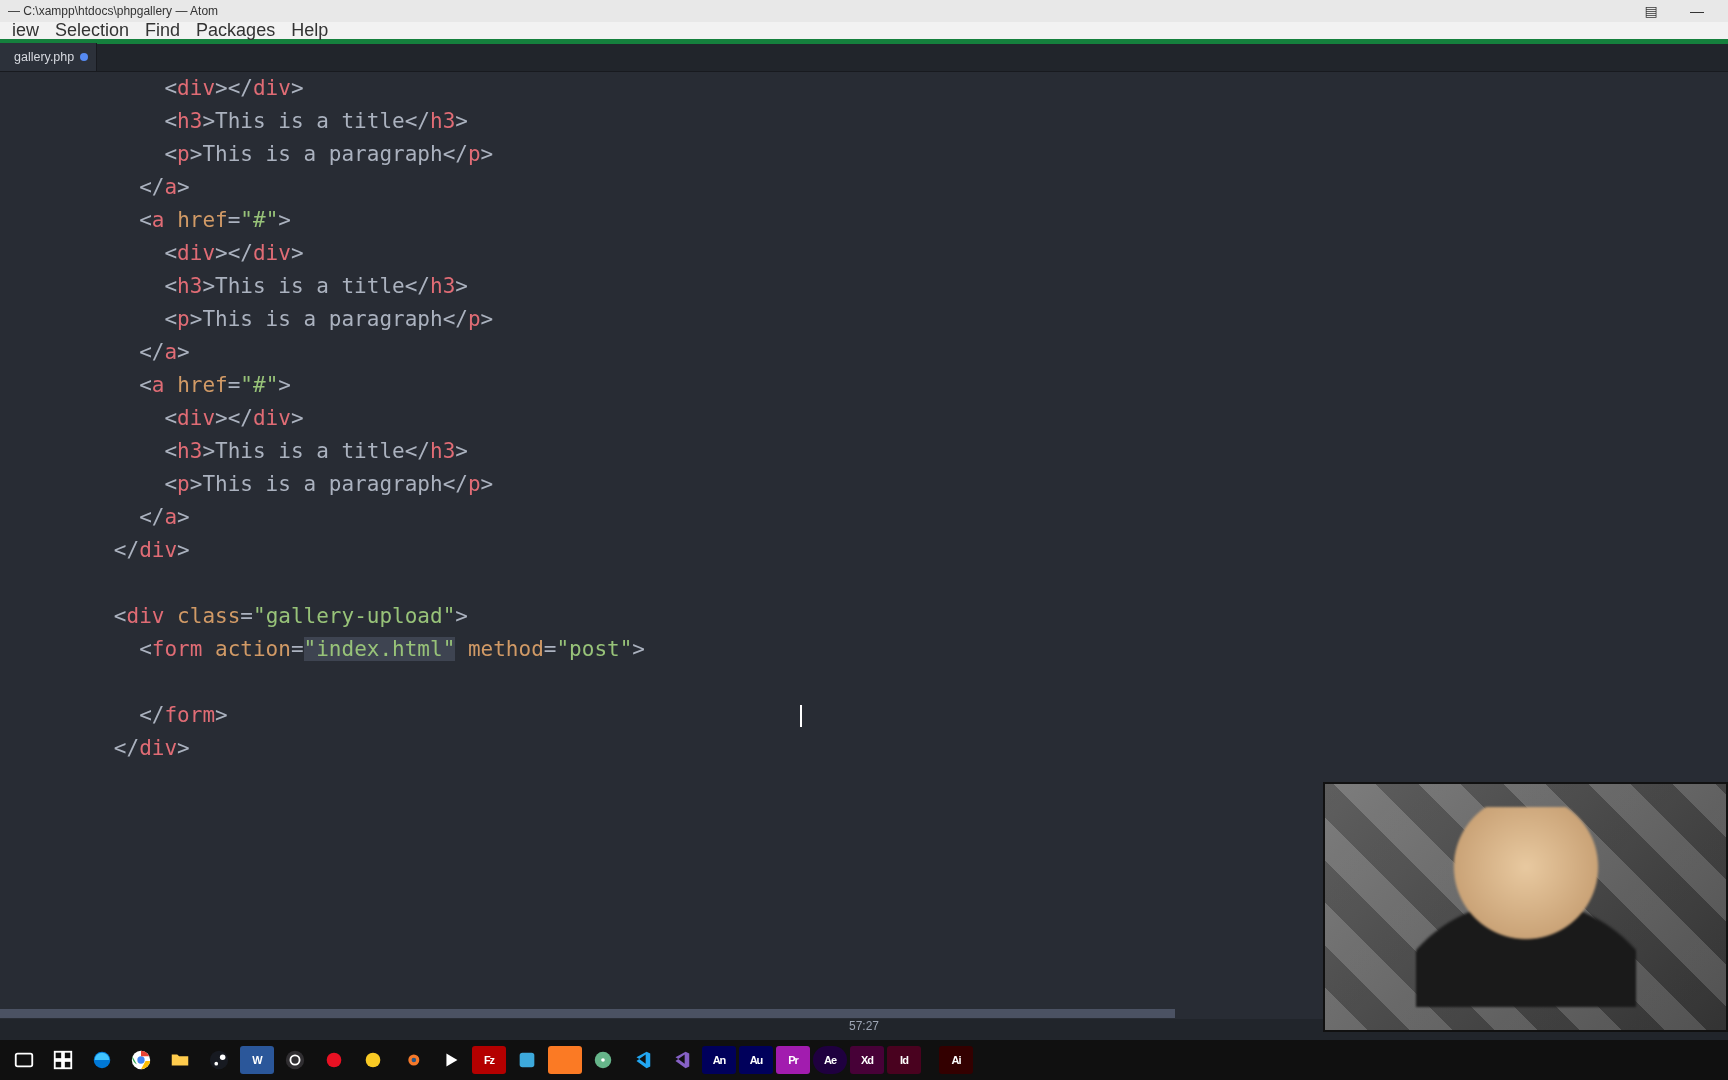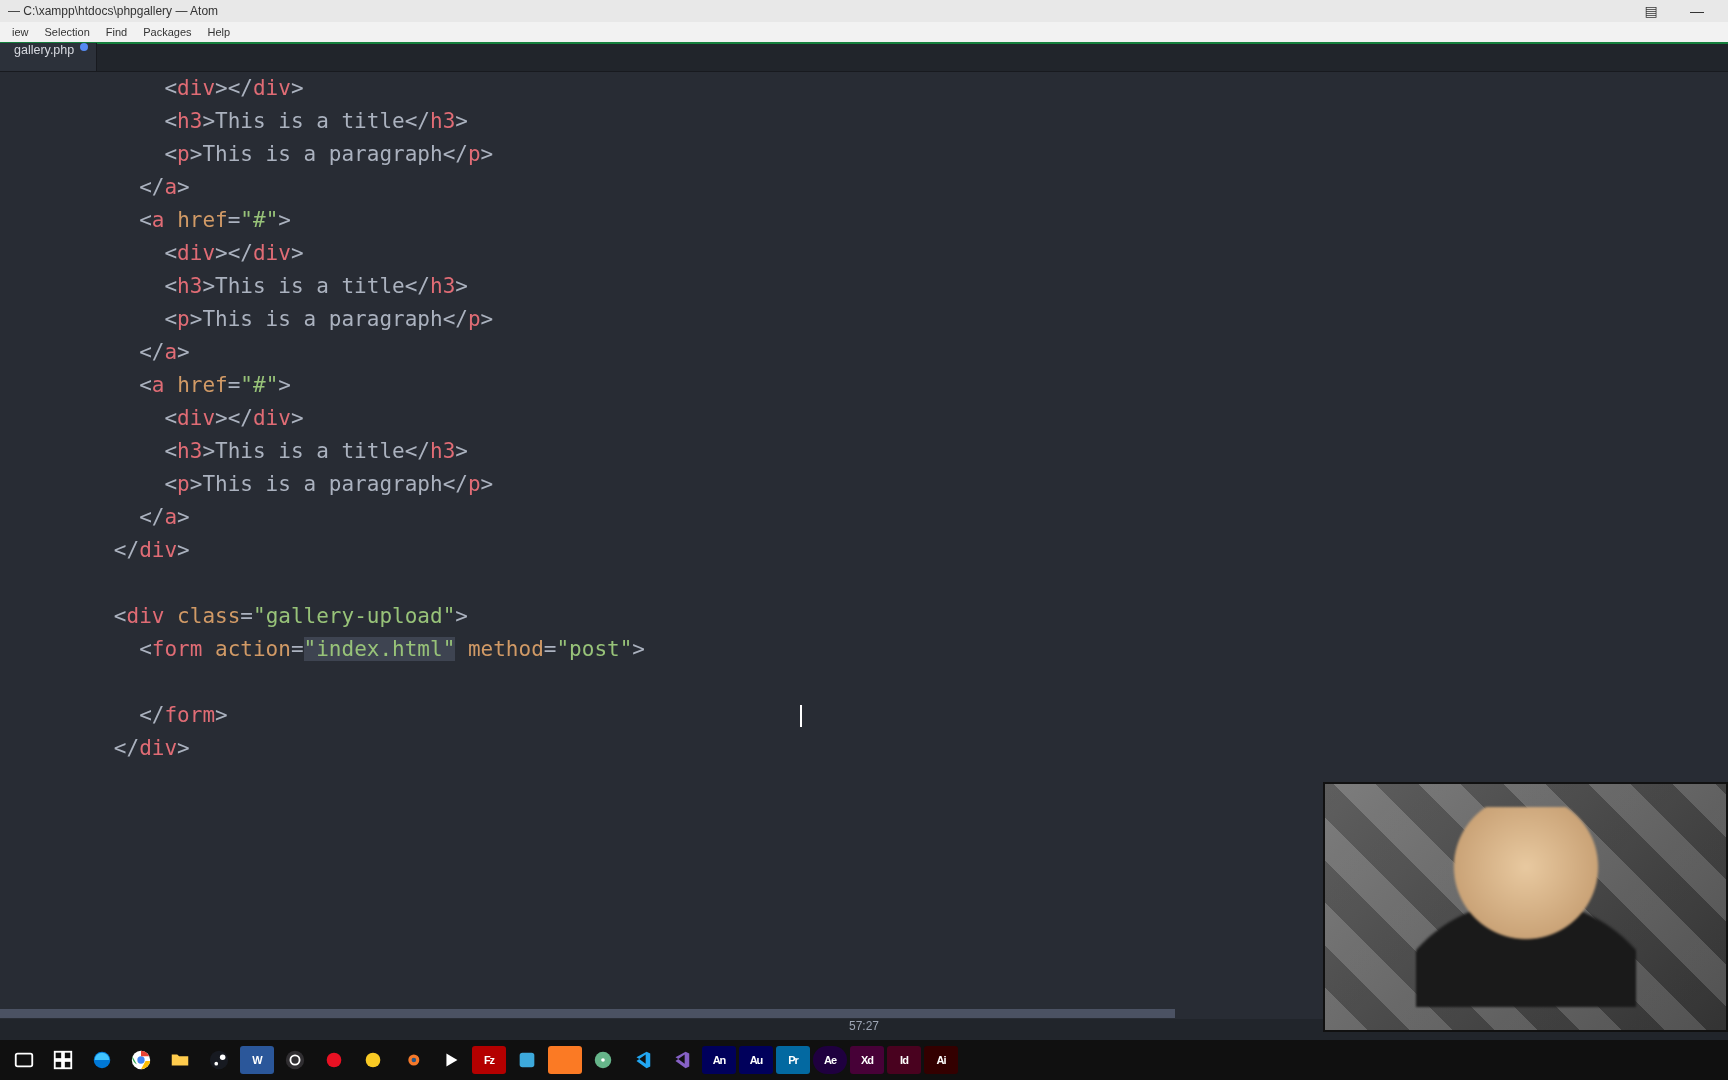--- a/index.html
+++ b/index.html
@@ -1,23 +1,23 @@
 <!DOCTYPE html>
 <html><head>
 <meta charset="utf-8">
 <style>
   * { margin: 0; padding: 0; box-sizing: border-box; }
   html, body { width: 1728px; height: 1080px; overflow: hidden; font-family: "Segoe UI", Tahoma, sans-serif; background: #282c34; }
   .title-bar { height: 22px; background: #e8e8e8; display: flex; align-items: center; padding: 0 8px; font-size: 12px; color: #333; justify-content: center; }
   .title-bar .spacer { flex: 1; }
   .title-bar .ctrl { width: 46px; text-align: center; font-size: 14px; color: #333; cursor: default; }
-  .menu-bar { height: 22px; background: #f2f2f2; display: flex; align-items: center; padding: 0 4px; font-size: 11px; color: #333; border-bottom: 2px solid #15803d; }
+  .menu-bar { height: 22px; background: #f2f2f2; display: flex; align-items: center; padding: 0 4px; font-size: 18px; color: #333; border-bottom: 5px solid #15803d; }
   .menu-bar .menu-item { padding: 0 8px; }
   .tab-bar { height: 28px; background: #21252b; display: flex; align-items: flex-end; border-bottom: 1px solid #181a1f; }
-  .tab { height: 28px; display: flex; padding: 0 22px 0 14px; font-size: 12.5px; color: #d7dae0; background: #2c313a; border-right: 1px solid #181a1f; position: relative; }
+  .tab { height: 28px; display: flex; align-items: center; padding: 0 22px 0 14px; font-size: 12.5px; color: #d7dae0; background: #2c313a; border-right: 1px solid #181a1f; position: relative; }
   .tab .dot { position: absolute; right: 8px; width: 8px; height: 8px; border-radius: 50%; background: #568af2; }
   .editor { position: absolute; top: 72px; left: 0; right: 0; bottom: 40px; background: #282c34; font-family: "Consolas", "Menlo", monospace; font-size: 21px; line-height: 33px; color: #abb2bf; padding-left: 38px; overflow: hidden; }
   .editor .line { white-space: pre; }
   .p-angle  { color: #abb2bf; }
   .p-tag    { color: #e06c75; }
   .p-attr   { color: #d19a66; }
   .p-eq     { color: #abb2bf; }
   .p-str    { color: #98c379; }
   .p-text   { color: #abb2bf; }
   .cursor-caret { display:inline-block; width:2px; height:22px; background:#fff; vertical-align:middle; margin-left:2px; }
@@ -170,25 +170,25 @@
         <use href="#svg-vscode"></use>
       </svg>
     </div>
     <div class="tb-icon">
       <svg>
         <use href="#svg-vs"></use>
       </svg>
     </div>
     <div class="tb-sq" style="background: rgb(0, 0, 91);">An</div>
     <div class="tb-sq" style="background: rgb(0, 0, 91);">Au</div>
-    <div class="tb-sq" style="background: #0369a1;">Pr</div>
+    <div class="tb-sq" style="background: #a21caf;">Pr</div>
     <div class="tb-sq" style="background: rgb(31, 0, 63); border-radius: 14px;">Ae</div>
     <div class="tb-sq" style="background: rgb(71, 1, 55);">Xd</div>
     <div class="tb-sq" style="background: rgb(73, 2, 31);">Id</div>
-    <div class="tb-sq" style="background: rgb(51, 0, 0);">Ai</div>
+    <div class="tb-sq" style="background: rgb(51, 0, 0); margin-left: 15px;">Ai</div>
   </div>
 
 <svg width="0" height="0" style="position:absolute">
   <symbol id="svg-taskview" viewBox="0 0 24 24">
       <rect x="3" y="5" width="18" height="14" rx="2" fill="none" stroke="#fff" stroke-width="2"></rect>
     </symbol>
   <symbol id="svg-multiwin" viewBox="0 0 24 24">
       <rect x="3" y="3" width="8" height="8" fill="none" stroke="#fff" stroke-width="2"></rect>
       <rect x="13" y="3" width="8" height="8" fill="none" stroke="#fff" stroke-width="2"></rect>
       <rect x="3" y="13" width="8" height="8" fill="none" stroke="#fff" stroke-width="2"></rect>

